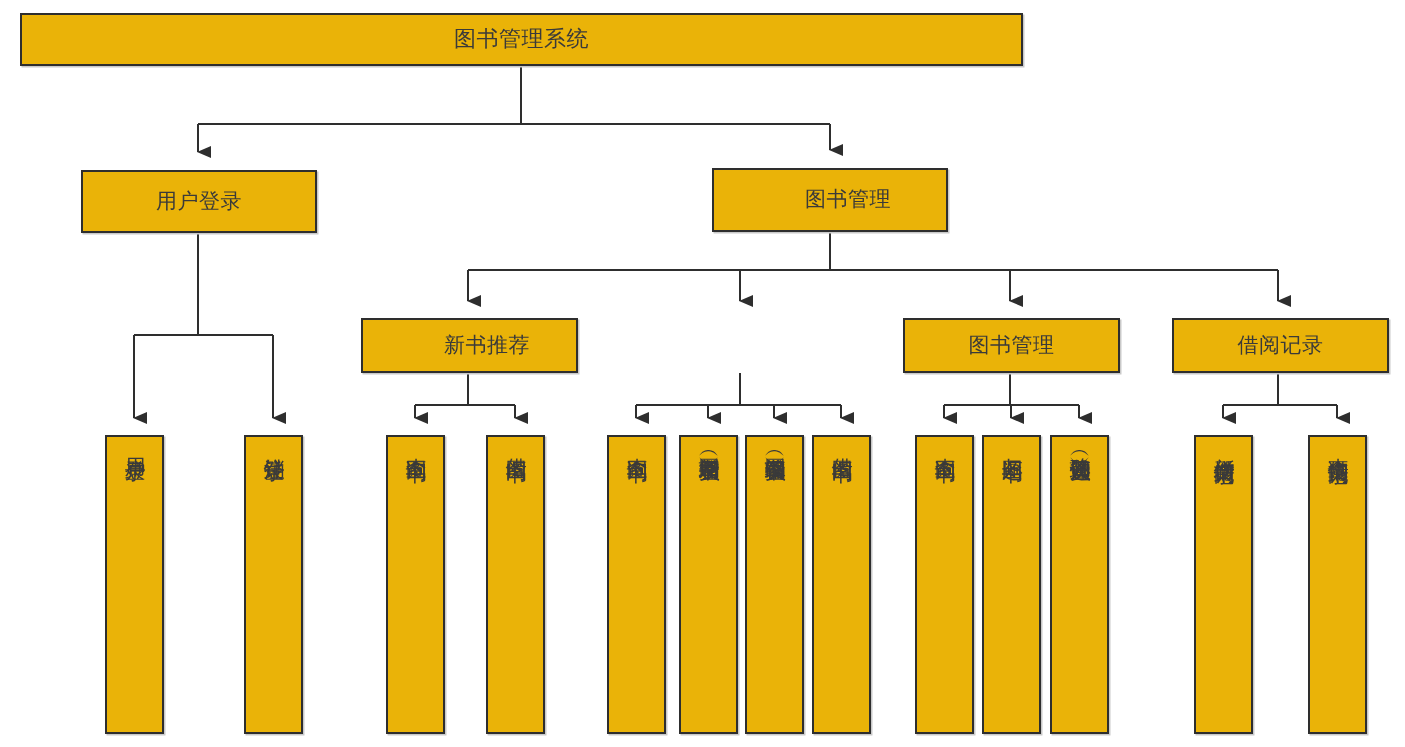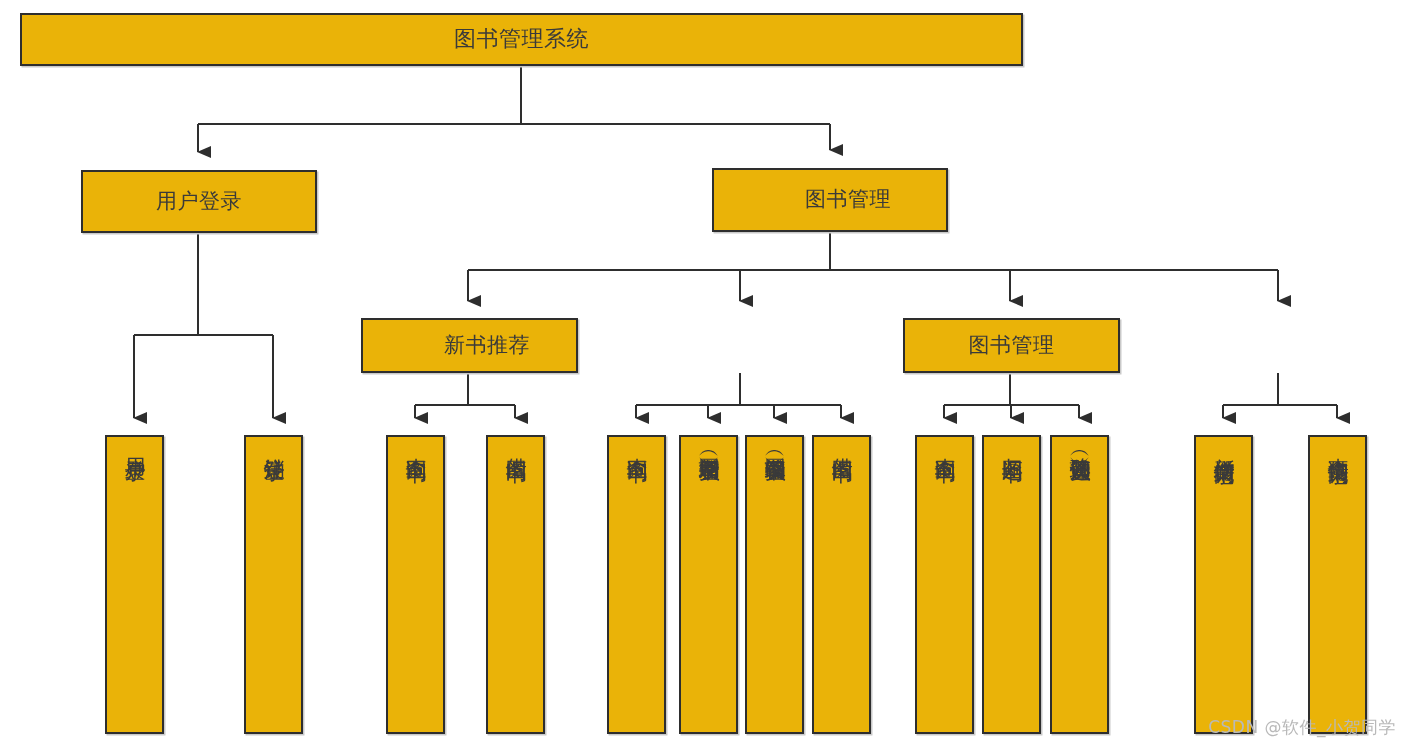--- a/index.html
+++ b/index.html
@@ -139,20 +139,23 @@
   <div class="node-box h-node" style="left: 712px; top: 168px; width: 236px; height: 64px; padding-left: 36px;">
     <span class="node-label">图书管理</span>
   </div>
 
   <div class="node-box h-node" style="left: 361px; top: 318px; width: 217px; height: 55px; padding-left: 35px;">
     <span class="node-label">新书推荐</span>
   </div>
   <div class="node-box h-node" style="left: 903px; top: 318px; width: 217px; height: 55px;">
     <span class="node-label">图书管理</span>
   </div>
+  <div class="node-box h-node" style="left: 1172px; top: 318px; width: 217px; height: 55px;">
+    <span class="node-label">借阅记录</span>
+  </div>
 
   <div class="node-box v-node" style="left: 105px; top: 435px; width: 59px; height: 299px;">
     <span class="node-label">用户登录</span>
   </div>
   <div class="node-box v-node" style="left: 244px; top: 435px; width: 59px; height: 299px;">
     <span class="node-label">注销登录</span>
   </div>
   <div class="node-box v-node" style="left: 386px; top: 435px; width: 59px; height: 299px;">
     <span class="node-label">查询图书</span>
   </div>
@@ -180,14 +183,13 @@
   <div class="node-box v-node tall-text" style="left: 1050px; top: 435px; width: 59px; height: 299px;">
     <span class="node-label">确认归还（管理员）</span>
   </div>
   <div class="node-box v-node" style="left: 1194px; top: 435px; width: 59px; height: 299px;">
     <span class="node-label">新增借阅记录</span>
   </div>
   <div class="node-box v-node" style="left: 1308px; top: 435px; width: 59px; height: 299px;">
     <span class="node-label">查询借阅记录</span>
   </div>
 
-  <div id="watermark">CSDN @软件_小贺同学</div>
 </div>
 
 </body></html>

